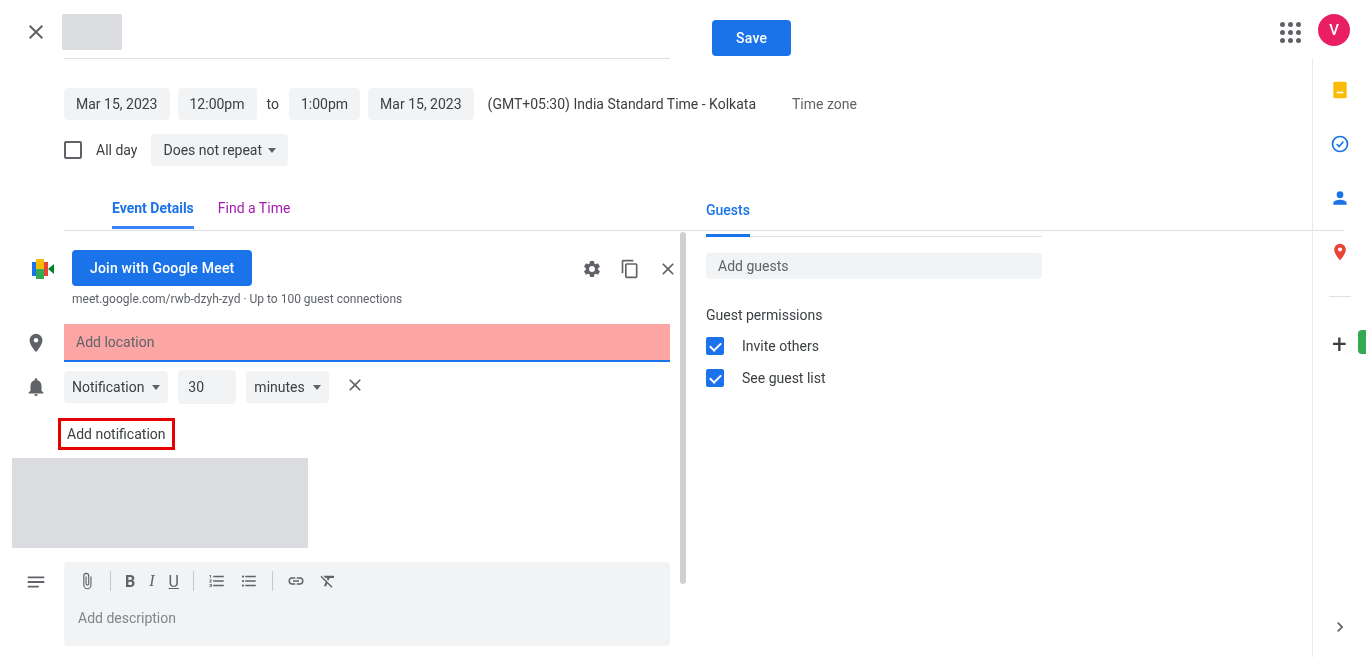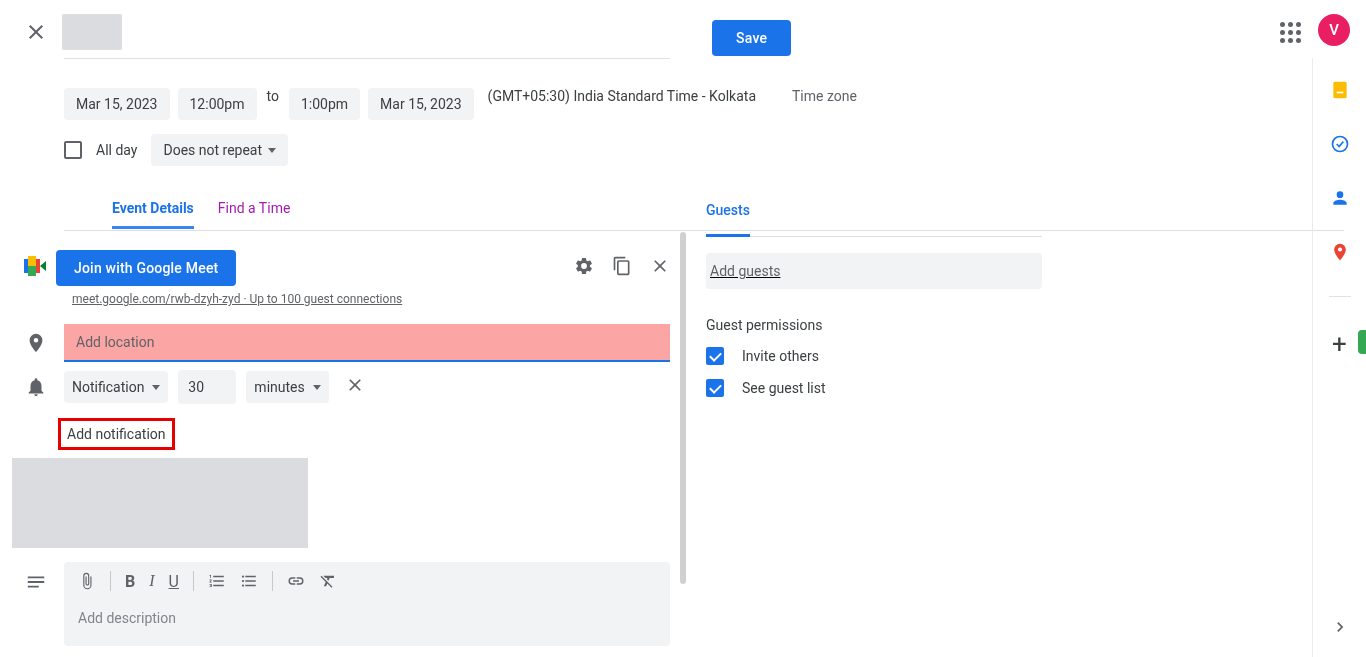--- a/index.html
+++ b/index.html
@@ -10,21 +10,21 @@
   .close-x { width: 24px; height: 24px; margin-left: 24px; display: flex; align-items: center; justify-content: center; color: #5f6368; cursor: pointer; }
   .close-x svg { width: 24px; height: 24px; }
   .title-placeholder { margin-left: 14px; width: 60px; height: 36px; background: #dadce0; border-radius: 2px; }
   .title-underline { position: absolute; left: 64px; top: 58px; width: 606px; border-bottom: 1px solid #e0e0e0; }
   .save-btn { position: absolute; left: 712px; top: 20px; height: 36px; padding: 0 24px; background: #1a73e8; color: #fff; border: none; border-radius: 4px; font-size: 14px; font-weight: 500; cursor: pointer; letter-spacing: .25px; }
   .gapps { position: absolute; right: 64px; top: 20px; width: 24px; height: 24px; display: grid; grid-template-columns: repeat(3,5px); grid-template-rows: repeat(3,5px); gap: 3px; align-content: center; justify-content: center; cursor: pointer; }
   .gapps span { width: 5px; height: 5px; background: #5f6368; border-radius: 50%; }
   .avatar { position: absolute; right: 16px; top: 14px; width: 32px; height: 32px; border-radius: 50%; background: #e91e63; color: #fff; display: flex; align-items: center; justify-content: center; font-weight: 500; font-size: 15px; cursor: pointer; }
 
   
-  .dt-row { position: absolute; left: 64px; top: 88px; display: flex; gap: 8px; }
+  .dt-row { position: absolute; left: 64px; top: 88px; display: flex; align-items: center; gap: 8px; }
   .pill { background: #f1f3f4; border-radius: 4px; padding: 8px 12px; font-size: 14px; color: #3c4043; cursor: pointer; }
   .dt-row .to { font-size: 14px; color: #3c4043; padding: 0 2px; }
   .tz-label { font-size: 14px; color: #3c4043; margin-left: 6px; }
   .tz-link { font-size: 14px; color: #5f6368; margin-left: 28px; cursor: pointer; }
 
   
   .ad-row { position: absolute; left: 64px; top: 134px; display: flex; align-items: center; gap: 14px; }
   .gcheck { width: 18px; height: 18px; border: 2px solid #5f6368; border-radius: 2px; display: inline-flex; align-items: center; justify-content: center; cursor: pointer; flex-shrink: 0; }
   .gcheck.checked { background: #1a73e8; border-color: #1a73e8; }
   .gcheck.checked::after { content: ""; width: 5px; height: 9px; border: solid #fff; border-width: 0 2px 2px 0; transform: rotate(45deg); margin-top: -2px; }
@@ -36,28 +36,28 @@
   .tabs { position: absolute; left: 64px; top: 200px; display: flex; gap: 24px; }
   .tab { font-size: 14px; color: #a21caf; padding-bottom: 10px; cursor: pointer; }
   .tab.active { color: #1a73e8; border-bottom: 3px solid #3b82f6; font-weight: 700; margin-left: 48px; }
   .tab-line { position: absolute; left: 64px; top: 230px; width: 1280px; border-bottom: 1px solid #e0e0e0; }
 
   
   .icon { width: 24px; height: 24px; color: #5f6368; display: flex; align-items: center; justify-content: center; }
   .icon svg { width: 22px; height: 22px; }
 
   
-  .meet-row { position: absolute; left: 24px; top: 250px; display: flex; align-items: flex-start; gap: 8px; width: 646px; }
+  .meet-row { position: absolute; left: 32px; top: 250px; display: flex; align-items: center; gap: 16px; width: 646px; }
   .meet-icon { width: 24px; height: 24px; margin-top: 6px; position: relative; }
   .meet-icon .blk { position: absolute; }
   .meet-btn { background: #1a73e8; color: #fff; border: none; border-radius: 4px; padding: 0 18px; height: 36px; font-size: 14px; font-weight: 500; cursor: pointer; letter-spacing: .2px; }
   .meet-right { margin-left: auto; display: flex; gap: 18px; align-items: center; margin-top: 6px; }
   .meet-right .sicon { color: #5f6368; cursor: pointer; }
   .meet-right svg { width: 20px; height: 20px; }
-  .meet-sub { position: absolute; left: 72px; top: 292px; font-size: 12px; color: #5f6368; text-decoration: underline; }
+  .meet-sub { position: absolute; left: 72px; top: 292px; font-size: 12px; color: #5f6368; }
 
   
   .loc-row { position: absolute; left: 24px; top: 324px; display: flex; align-items: center; gap: 16px; width: 646px; }
   .loc-input { flex: 1; height: 38px; background: #fca5a5; border: none; border-bottom: 2px solid #1a73e8; padding: 0 12px; font-size: 14px; color: #3c4043; outline: none; }
   .loc-input::placeholder { color: #5f6368; }
 
   
   .notif-row { position: absolute; left: 24px; top: 370px; display: flex; align-items: center; gap: 10px; width: 646px; }
   .notif-row .icon { margin-right: 6px; }
   .sel { background: #f1f3f4; border-radius: 4px; padding: 8px 8px; font-size: 14px; color: #3c4043; display: flex; align-items: center; gap: 8px; cursor: pointer; }
@@ -79,21 +79,21 @@
   .tb-sep { width: 1px; height: 20px; background: #c8c8c8; }
   .desc-area { padding: 10px 14px 20px; font-size: 14px; color: #80868b; }
 
   
   .scroll-hint { position: absolute; left: 680px; top: 232px; width: 6px; height: 352px; background: #d0d0d0; border-radius: 3px; }
 
   
   .guests-col { position: absolute; left: 706px; top: 200px; width: 336px; }
   .gtab { font-size: 14px; color: #1a73e8; font-weight: 500; padding-bottom: 16px; display: inline-block; border-bottom: 3px solid #1a73e8; }
   .gtab-line { border-bottom: 1px solid #e0e0e0; margin-top: -1px; }
-  .add-guests { margin-top: 16px; width: 100%; height: 36px; background: #f1f3f4; border: none; border-radius: 4px; padding: 0 4px; font-size: 14px; outline: none; text-decoration: underline; }
+  .add-guests { margin-top: 16px; width: 100%; height: 26px; background: #f1f3f4; border: none; border-radius: 4px; padding: 0 12px; font-size: 14px; outline: none; }
   .add-guests::placeholder { color: #5f6368; }
   .gperm-title { margin-top: 28px; font-size: 14px; color: #3c4043; }
   .gperm-item { margin-top: 14px; display: flex; align-items: center; gap: 18px; font-size: 14px; color: #3c4043; }
 
   
   .side-panel { position: absolute; right: 0; top: 58px; bottom: 0; width: 54px; border-left: 1px solid #e8eaed; display: flex; flex-direction: column; align-items: center; padding-top: 22px; gap: 34px; }
   .sp-icon { width: 20px; height: 20px; cursor: pointer; display: flex; align-items: center; justify-content: center; }
   .sp-sep { width: 22px; border-top: 1px solid #e0e0e0; }
   .sp-plus { font-size: 26px; color: #3c4043; cursor: pointer; line-height: 1; }
   .side-toggle { position: absolute; right: 16px; bottom: 16px; color: #5f6368; cursor: pointer; }

